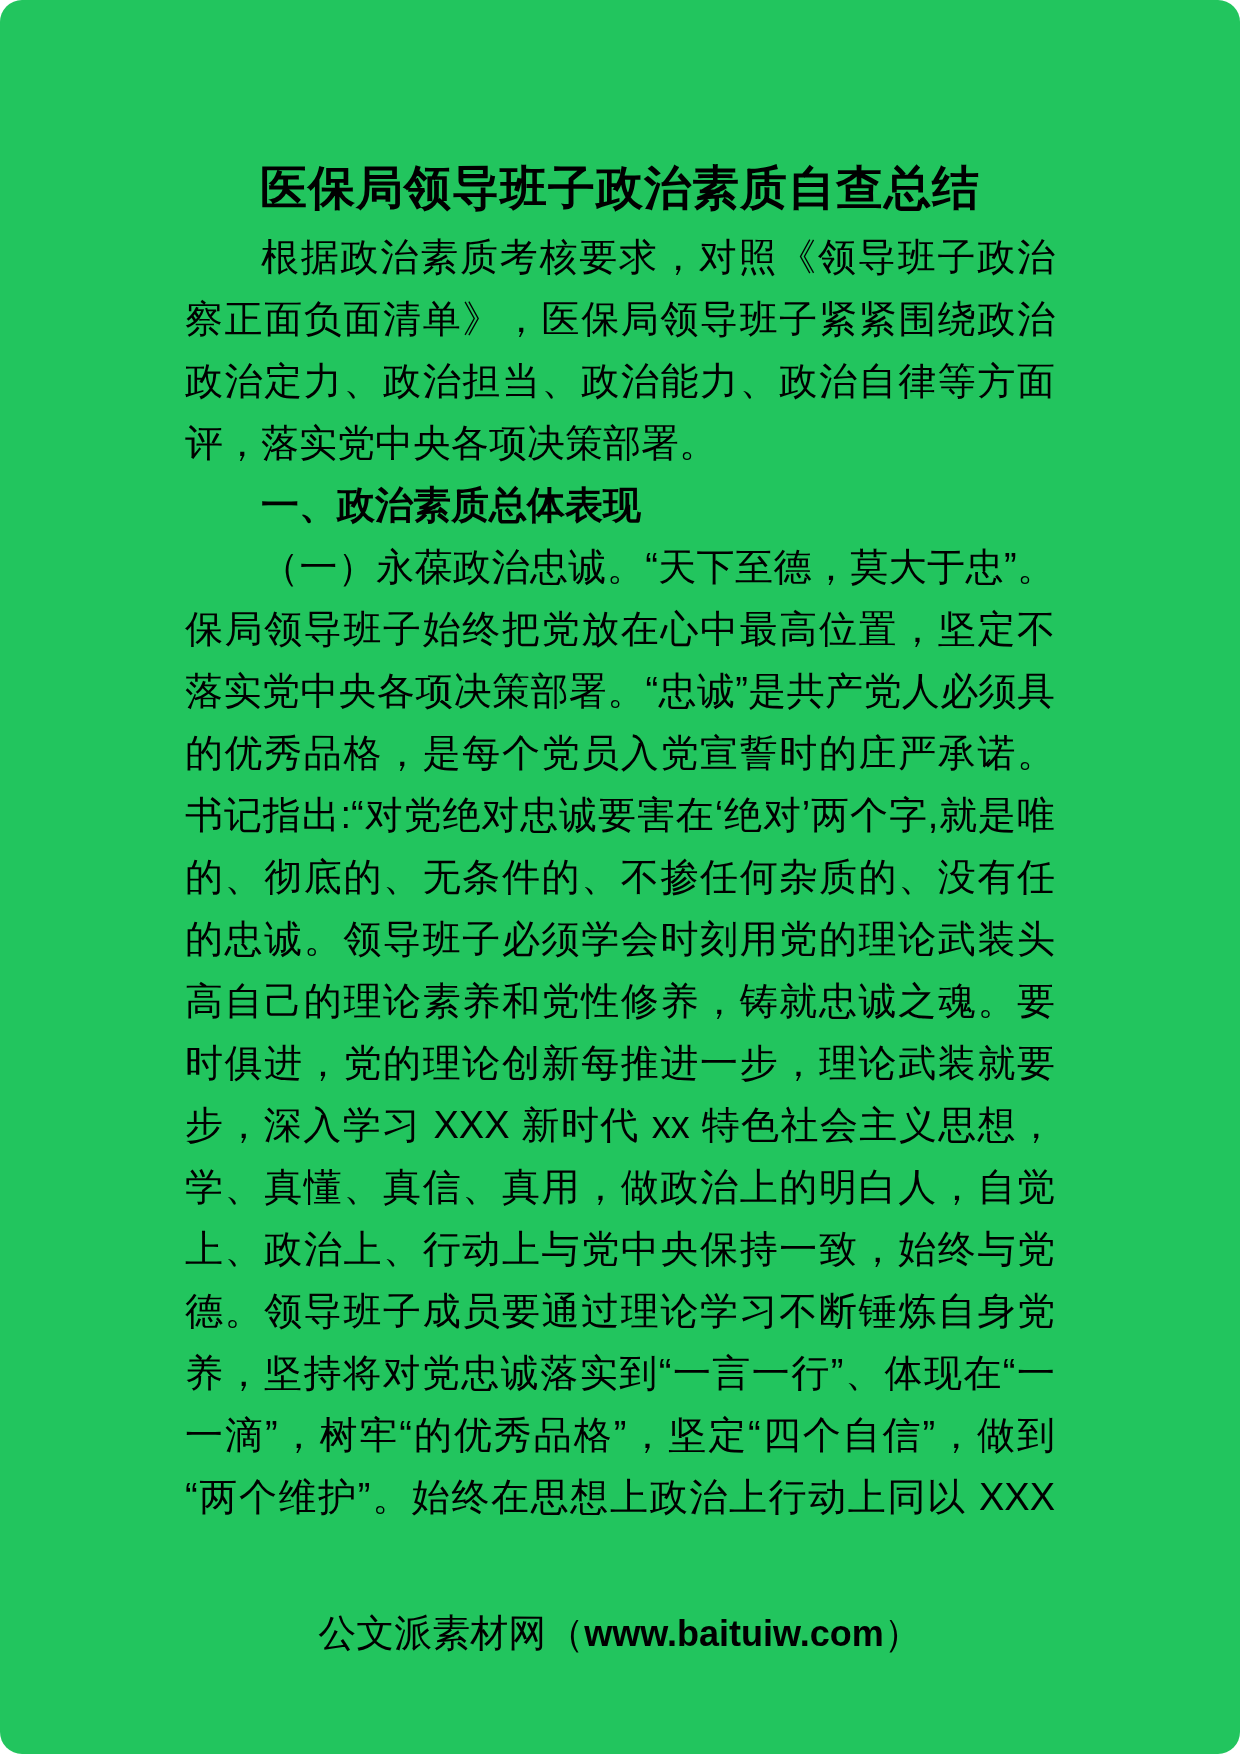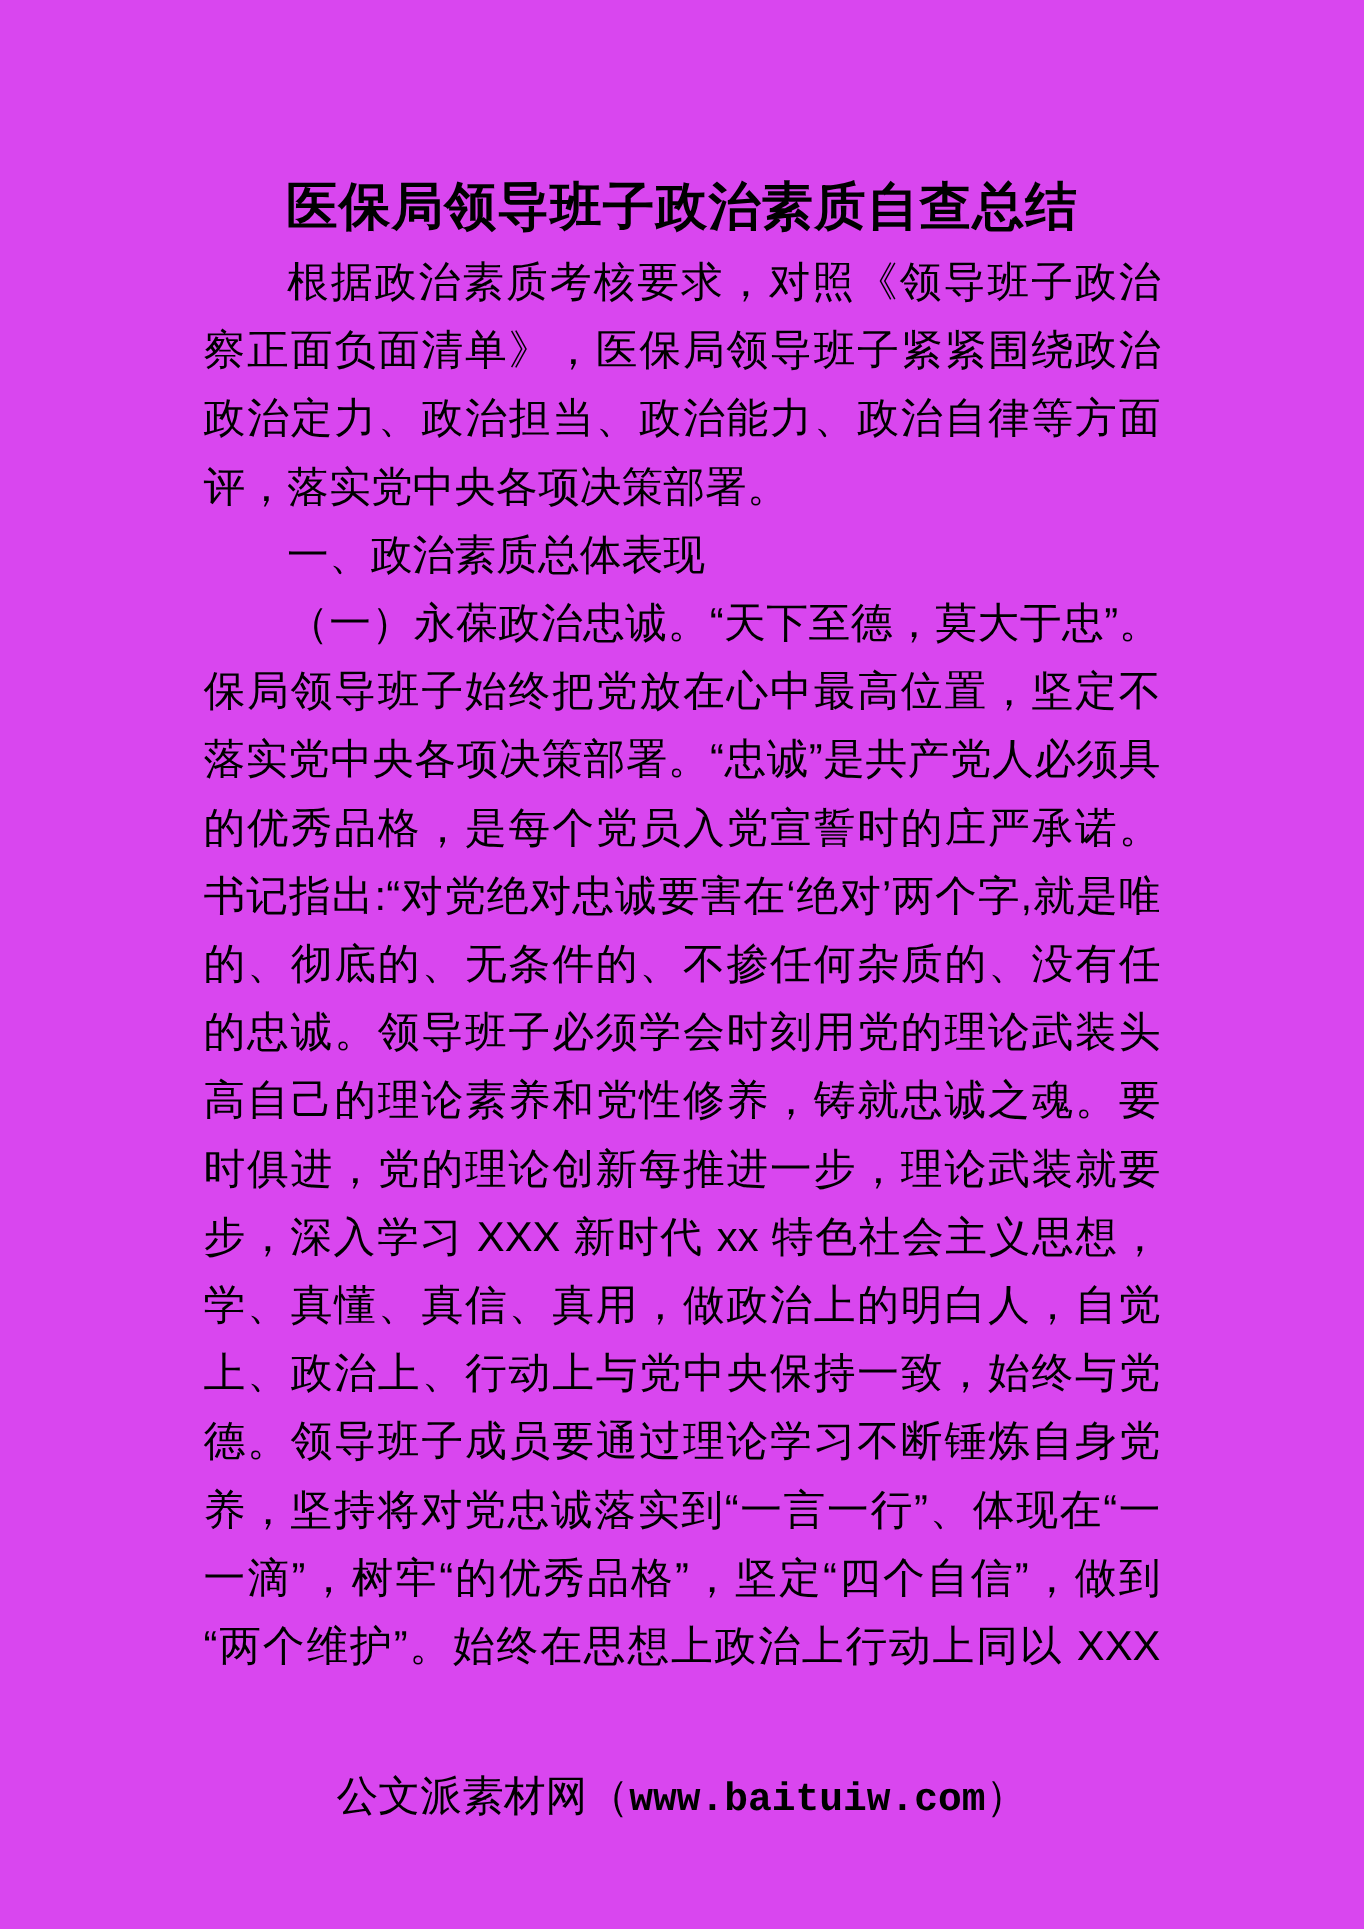--- a/index.html
+++ b/index.html
@@ -4,24 +4,25 @@
 <style>
   html, body {
     margin: 0;
     padding: 0;
     background: #ffffff;
   }
   .page {
     position: relative;
     width: 1240px;
     height: 1754px;
-    background: #d946ef;
+    background: #22c55e;
     color: #000000;
     font-family: "Liberation Sans", "DejaVu Sans", sans-serif;
     overflow: hidden;
+    border-radius: 22px;
   }
   .doc-title {
     position: absolute;
     left: 185px;
     width: 870px;
     top: 150px;
     margin: 0;
     font-size: 47px;
     line-height: 76px;
     font-weight: 700;
@@ -40,41 +41,41 @@
     height: 62px;
     line-height: 62px;
     text-align: justify;
     text-align-last: justify;
     overflow: hidden;
   }
   .line.last {
     text-align-last: left;
   }
   .line.heading {
-    font-weight: 400;
+    font-weight: 700;
     text-align-last: left;
   }
   .line.indent {
     text-indent: 76px;
   }
   .page-footer {
     position: absolute;
     left: 0;
     width: 1240px;
     top: 1608px;
     text-align: center;
     font-size: 38px;
     line-height: 50px;
     white-space: nowrap;
   }
   .footer-cn {
     font-weight: 400;
   }
   .footer-url {
-    font-family: Liberation Mono, monospace;
+    font-family: Liberation Sans, sans-serif;
     font-weight: 700;
     font-size: 36px;
   }
 </style>
 </head>
 <body>
 
 <div class="page">
 
   <h1 class="doc-title">医保局领导班子政治素质自查总结</h1>

